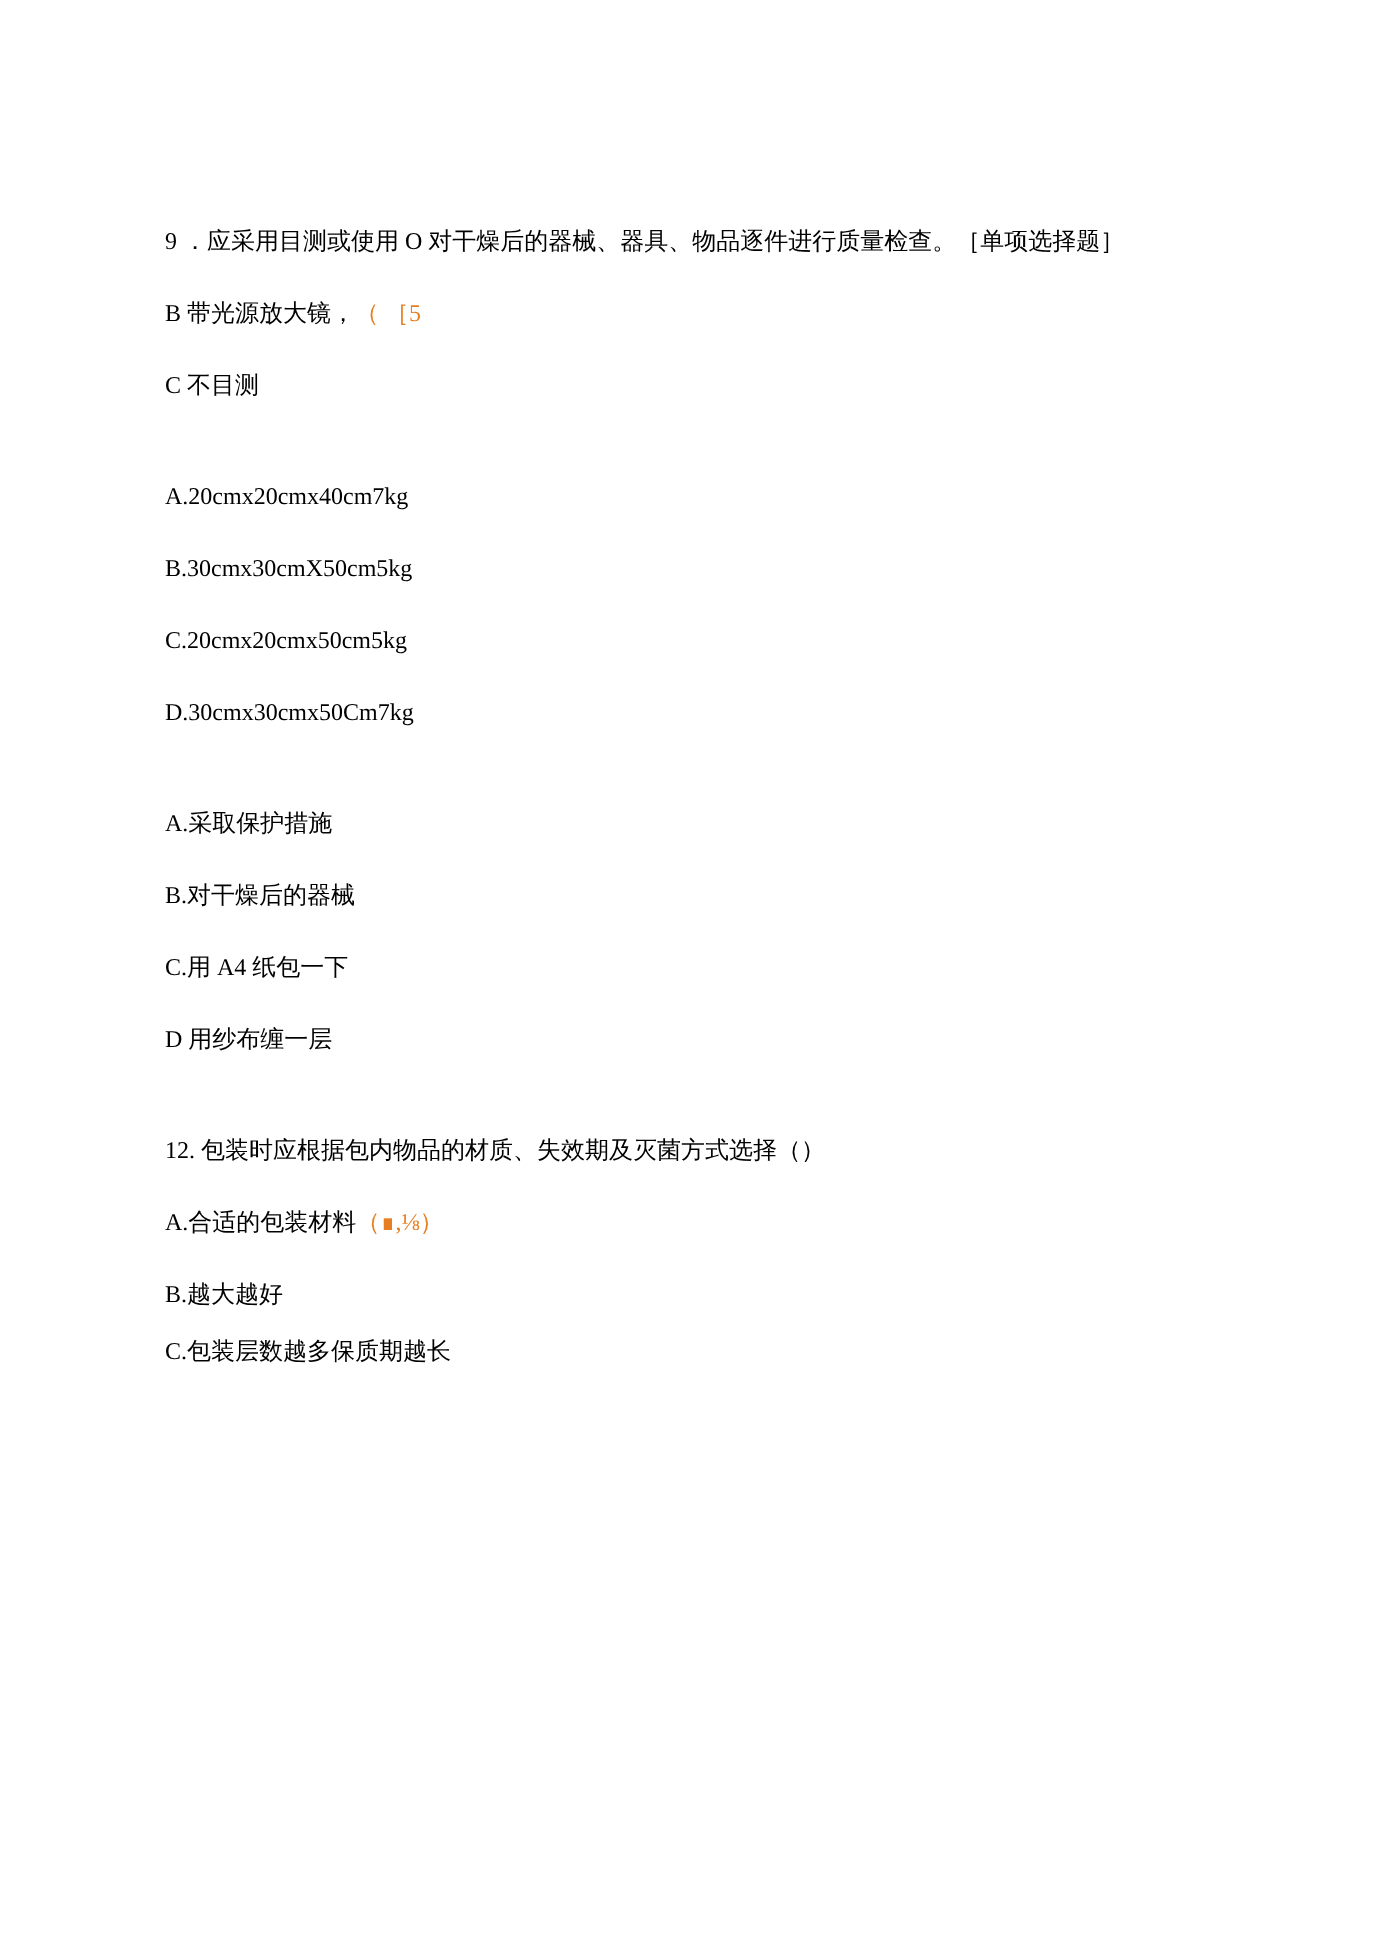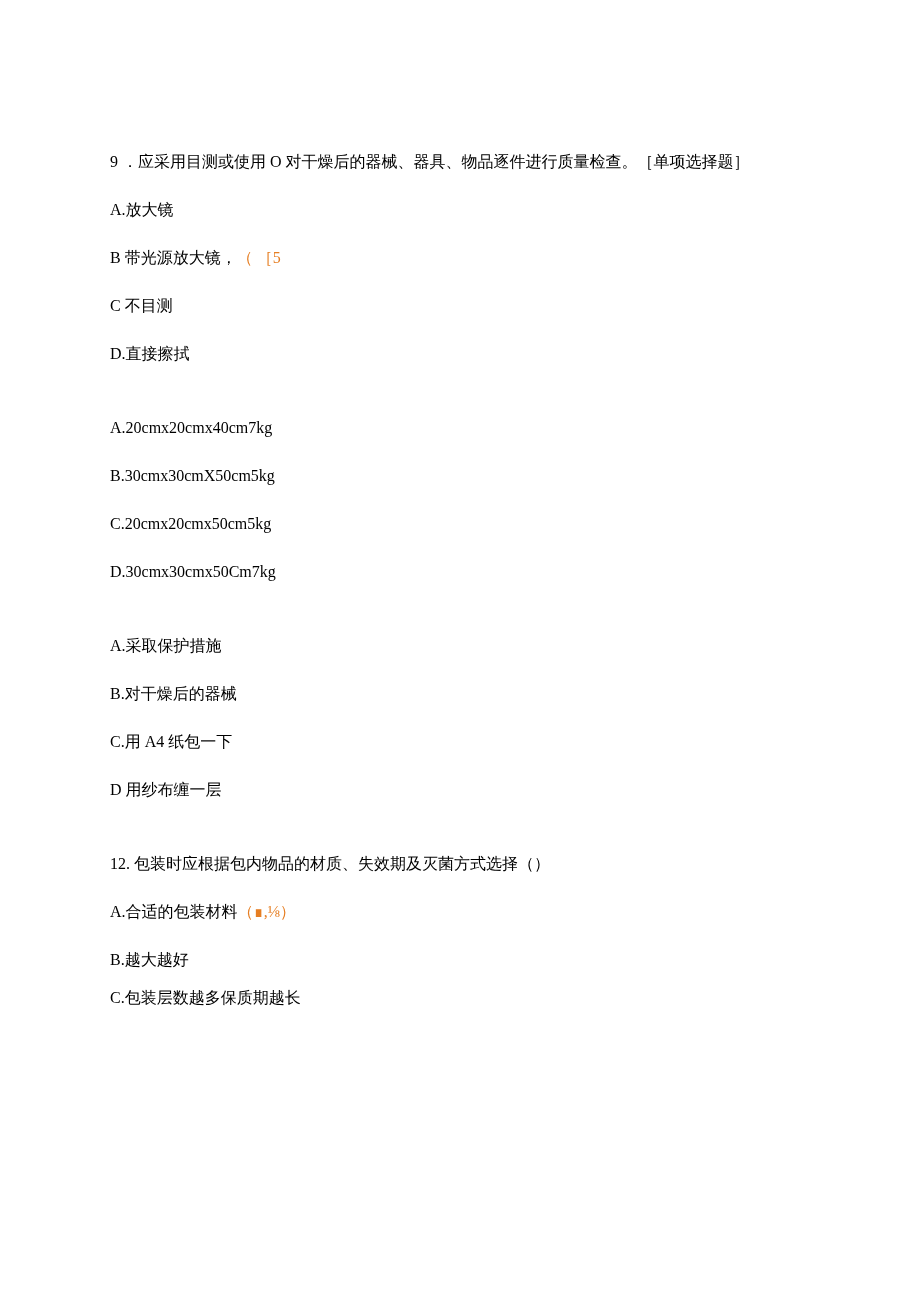--- a/index.html
+++ b/index.html
@@ -43,30 +43,24 @@
 <body>
 
 <div class="page">
 
   <div class="question-block">
     <div class="q-text">
       <span>9</span>
       <span>．应采用目测或使用 O 对干燥后的器械、器具、物品逐件进行质量检查。［单项选择题］</span>
     </div>
     <div class="option">
-      <span>A.</span><span>放大镜</span>
-    </div>
-    <div class="option">
       <span>B </span><span>带光源放大镜，</span><span class="orange">（ ［5</span>
     </div>
     <div class="option">
       <span>C </span><span>不目测</span>
-    </div>
-    <div class="option">
-      <span>D.</span><span>直接擦拭</span>
     </div>
   </div>
 
   <div class="question-block">
     <div class="option">
       <span>A.</span><span>20cmx20cmx40cm7kg</span>
     </div>
     <div class="option">
       <span>B.</span><span>30cmx30cmX50cm5kg</span>
     </div>

